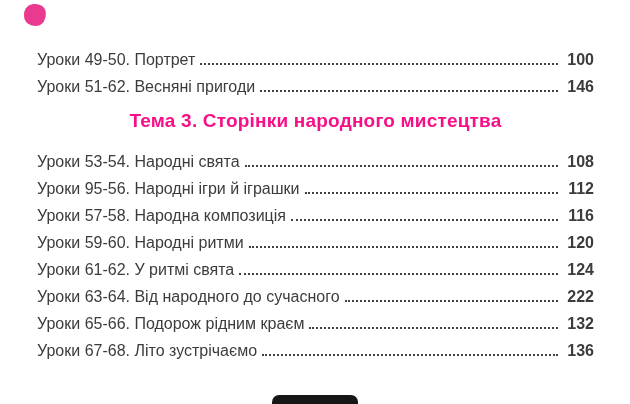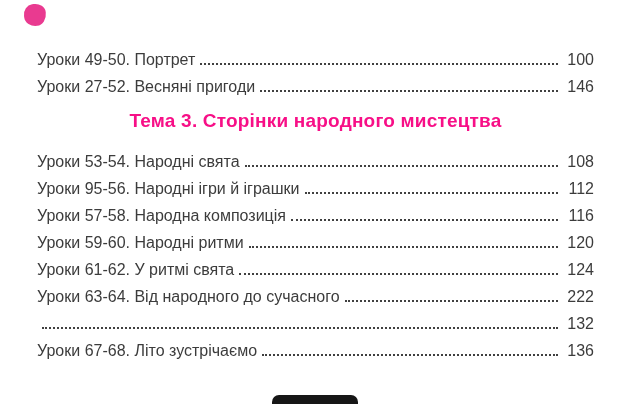--- a/index.html
+++ b/index.html
@@ -46,20 +46,21 @@
     align-self:flex-end;
     height:0;
     border-bottom:2.6px dotted #404040;
     margin:0 6px 8px 5px;
     min-width:10px;
   }
   .pagenum{
     flex:0 0 auto;
     min-width:30px;
     text-align:right;
+    font-weight:bold;
   }
   .section-heading{
     height:27px;
     line-height:27px;
     margin-top:7px;
     margin-bottom:14px;
     text-align:center;
     font-size:19px;
     font-weight:bold;
     color:#f70f87;
@@ -76,21 +77,21 @@
 
   <div class="toc">
 
     <div class="toc-row">
       <span class="label">Уроки 49-50. Портрет</span>
       <span class="leader"></span>
       <span class="pagenum">100</span>
     </div>
 
     <div class="toc-row">
-      <span class="label">Уроки 27-52. Весняні пригоди</span>
+      <span class="label">Уроки 51-62. Весняні пригоди</span>
       <span class="leader"></span>
       <span class="pagenum">146</span>
     </div>
 
     <div class="section-heading">Тема 3. Сторінки народного мистецтва</div>
 
     <div class="toc-row">
       <span class="label">Уроки 53-54. Народні свята</span>
       <span class="leader"></span>
       <span class="pagenum">108</span>
@@ -120,20 +121,21 @@
       <span class="pagenum">124</span>
     </div>
 
     <div class="toc-row">
       <span class="label">Уроки 63-64. Від народного до сучасного</span>
       <span class="leader"></span>
       <span class="pagenum">222</span>
     </div>
 
     <div class="toc-row">
+      <span class="label">Уроки 65-66. Подорож рідним краєм</span>
       <span class="leader"></span>
       <span class="pagenum">132</span>
     </div>
 
     <div class="toc-row">
       <span class="label">Уроки 67-68. Літо зустрічаємо</span>
       <span class="leader"></span>
       <span class="pagenum">136</span>
     </div>
 

